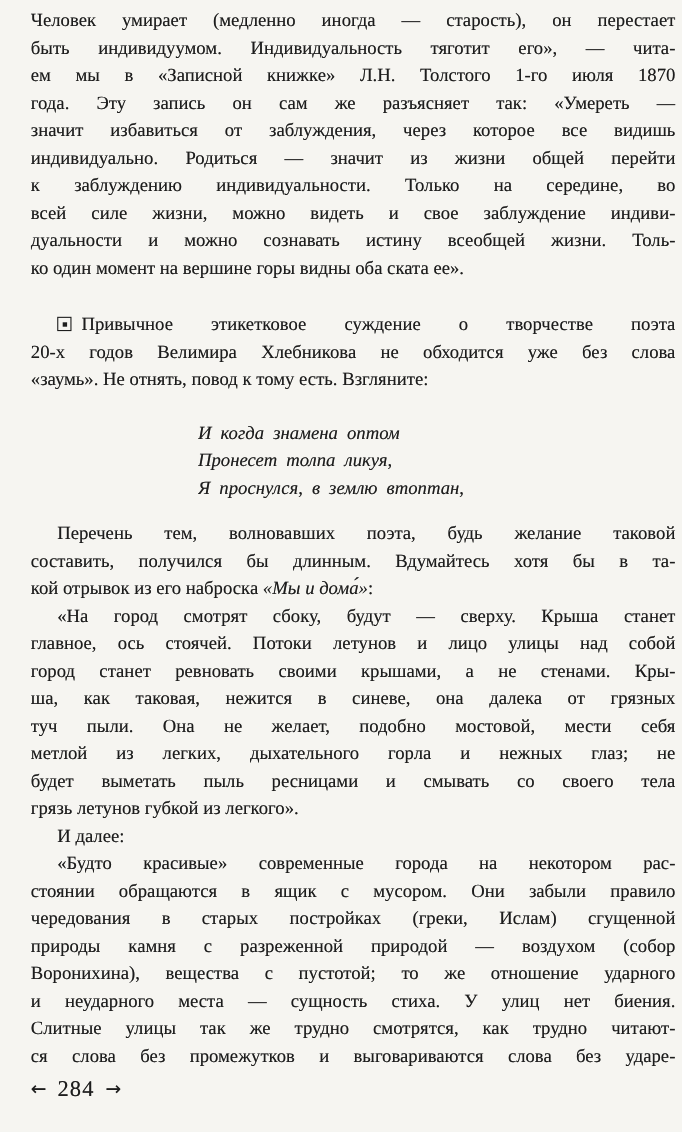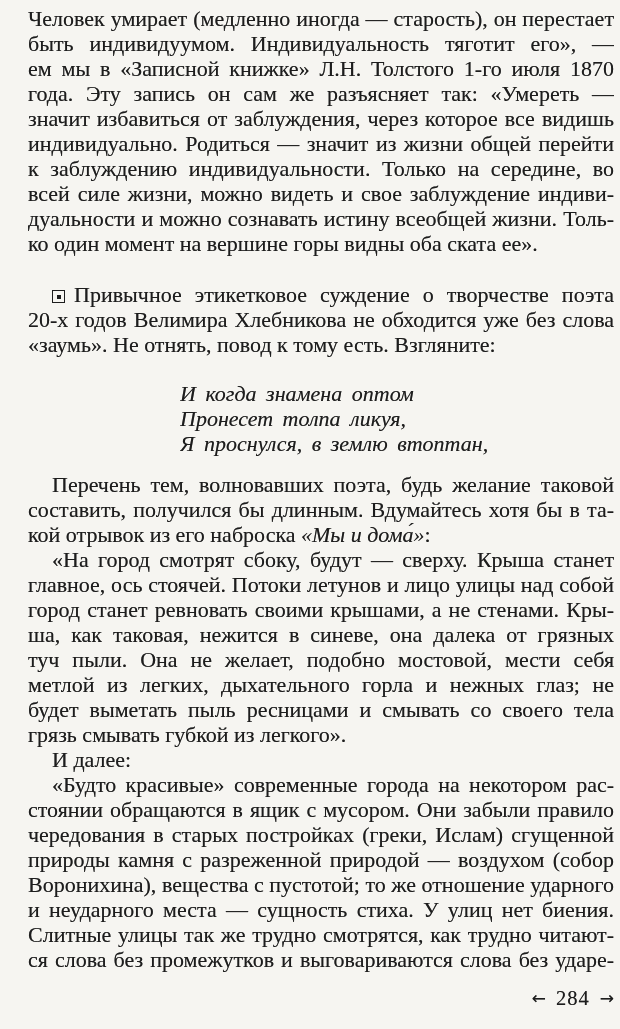--- a/index.html
+++ b/index.html
@@ -11,21 +11,21 @@
     overflow: hidden;
   }
   .page {
     box-sizing: border-box;
     width: 620px; height: 1029px;
     padding: 6px 6px 0 28px;
     position: relative;
   }
   .para { margin: 0; }
   .line {
-    font-size: 22px;
+    font-size: 17px;
     line-height: 25px;
     height: 25px;
     overflow: hidden;
     text-shadow: 0 0 0.4px rgba(20,20,20,0.55);
   }
   
   .jl { text-align: justify; text-align-last: justify; }
   
   .ll { text-align: left; }
   .indent { text-indent: 24px; }
@@ -57,23 +57,23 @@
   .poem .line {
     font-style: italic;
     text-align: left;
     word-spacing: 4px;
   }
   .it { font-style: italic; margin-top: 20px; }
 
   .footer {
     margin-top: 8px;
     width: 586px;
-    text-align: right;
+    text-align: left;
     font-size: 20.5px;
-    line-height: 36px;
+    line-height: 21px;
     text-shadow: 0 0 0.4px rgba(20,20,20,0.55);
   }
   .footer .arrow {
     font-family: "DejaVu Sans", sans-serif;
     font-size: 17px;
     position: relative;
     top: -1px;
   }
   .footer .num { margin: 0 10px; letter-spacing: 1px; }
 </style>
@@ -114,21 +114,21 @@
   </div>
 
   <div class="para">
     <div class="line jl indent">«На город смотрят сбоку, будут — сверху. Крыша станет</div>
     <div class="line jl">главное, ось стоячей. Потоки летунов и лицо улицы над собой</div>
     <div class="line jl">город станет ревновать своими крышами, а не стенами. Кры-</div>
     <div class="line jl">ша, как таковая, нежится в синеве, она далека от грязных</div>
     <div class="line jl">туч пыли. Она не желает, подобно мостовой, мести себя</div>
     <div class="line jl">метлой из легких, дыхательного горла и нежных глаз; не</div>
     <div class="line jl">будет выметать пыль ресницами и смывать со своего тела</div>
-    <div class="line ll">грязь смывать губкой из легкого».</div>
+    <div class="line ll">грязь летунов губкой из легкого».</div>
   </div>
 
   <div class="para">
     <div class="line ll indent">И далее:</div>
   </div>
 
   <div class="para">
     <div class="line jl indent">«Будто красивые» современные города на некотором рас-</div>
     <div class="line jl">стоянии обращаются в ящик с мусором. Они забыли правило</div>
     <div class="line jl">чередования в старых постройках (греки, Ислам) сгущенной</div>

